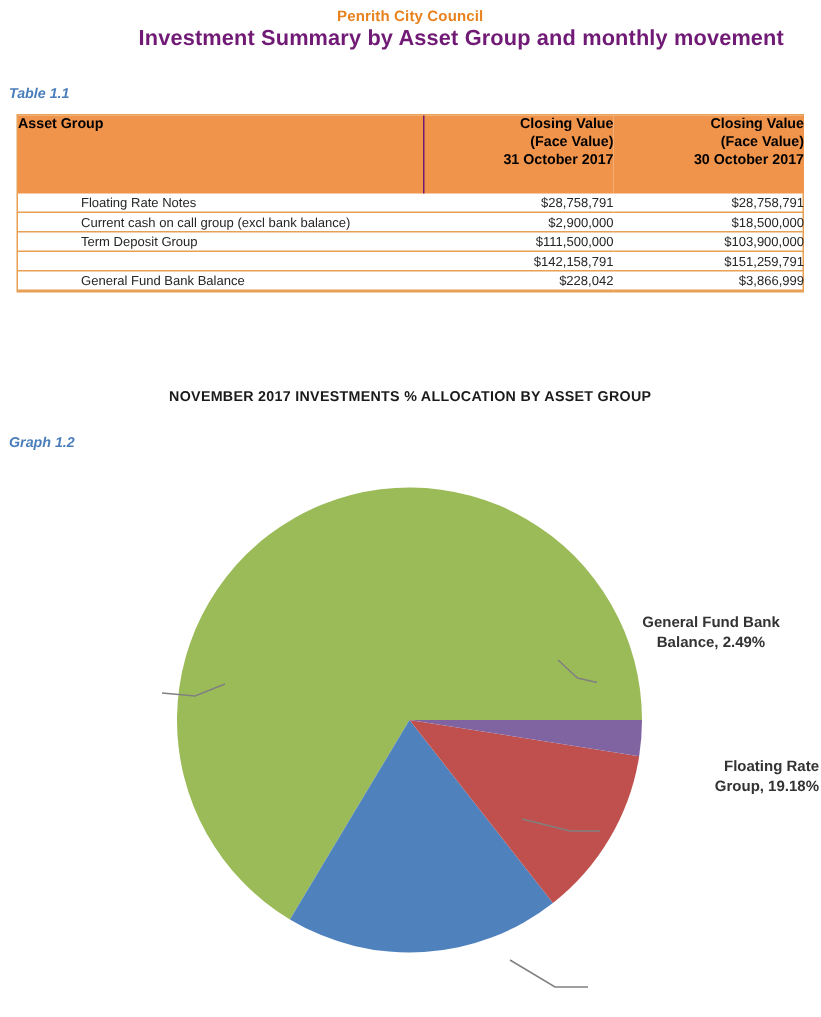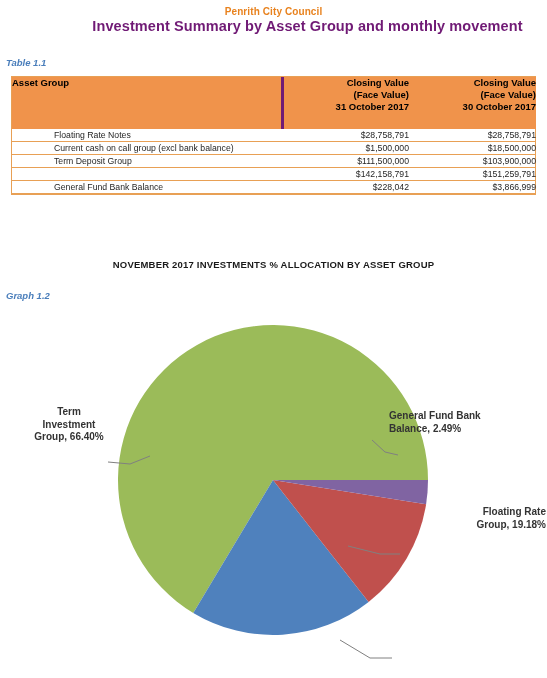--- a/index.html
+++ b/index.html
@@ -75,21 +75,21 @@
     color: #000000;
     font-weight: bold;
     font-size: 9.5px;
     vertical-align: top;
     padding: 6px 6px 0 6px;
     height: 52px;
     box-sizing: border-box;
   }
   th.col-group {
     text-align: left;
-    border-right: 3px solid #701a75;
+    border-right: 1px solid #701a75;
   }
   th.col-val {
     text-align: right;
     line-height: 1.25;
   }
   th .hdr-line { display: block; white-space: nowrap; }
 
   tbody td {
     color: #262626;
     font-size: 8.7px;
@@ -151,24 +151,24 @@
     text-align: center;
     line-height: 1.25;
   }
   .lbl-term {
     left: 10px;
     top: 96px;
     width: 118px;
     text-align: center;
   }
   .lbl-general {
-    left: 389px;
+    left: 404px;
     top: 100px;
     width: 140px;
-    text-align: left;
+    text-align: center;
   }
   .lbl-floating {
     left: 404px;
     top: 196px;
     width: 142px;
     text-align: right;
   }
   .lbl-current {
     left: 396px;
     top: 292px;
@@ -206,21 +206,21 @@
       </tr>
     </thead>
     <tbody>
       <tr class="rule-below">
         <td class="label">Floating Rate Notes</td>
         <td class="val">$28,758,791</td>
         <td class="val">$28,758,791</td>
       </tr>
       <tr class="rule-below">
         <td class="label">Current cash on call group (excl bank balance)</td>
-        <td class="val">$1,500,000</td>
+        <td class="val">$2,900,000</td>
         <td class="val">$18,500,000</td>
       </tr>
       <tr class="rule-below">
         <td class="label">Term Deposit Group</td>
         <td class="val">$111,500,000</td>
         <td class="val">$103,900,000</td>
       </tr>
       <tr class="rule-below subtotal">
         <td class="label"></td>
         <td class="val">$142,158,791</td>
@@ -247,25 +247,20 @@
       <path id="slice-3" d="M 273 170 L 426.11 194.15 A 155 155 0 0 0 428.00 170.00 Z" fill="#8064A2"></path>
     </g>
     <g stroke="#808080" stroke-width="1" fill="none">
       <path d="M 108 152 L 130 154 L 150 146"></path>
       <path d="M 398 145 L 385 142 L 372 130"></path>
       <path d="M 400 244 L 380 244 L 348 236"></path>
       <path d="M 392 348 L 370 348 L 340 330"></path>
     </g>
   </svg>
 
-  <div class="pie-label lbl-term">
-    <div>Term</div>
-    <div>Investment</div>
-    <div>Group, 66.40%</div>
-  </div>
 
   <div class="pie-label lbl-general">
     <div>General Fund Bank</div>
     <div>Balance, 2.49%</div>
   </div>
 
   <div class="pie-label lbl-floating">
     <div>Floating Rate</div>
     <div>Group, 19.18%</div>
   </div>

